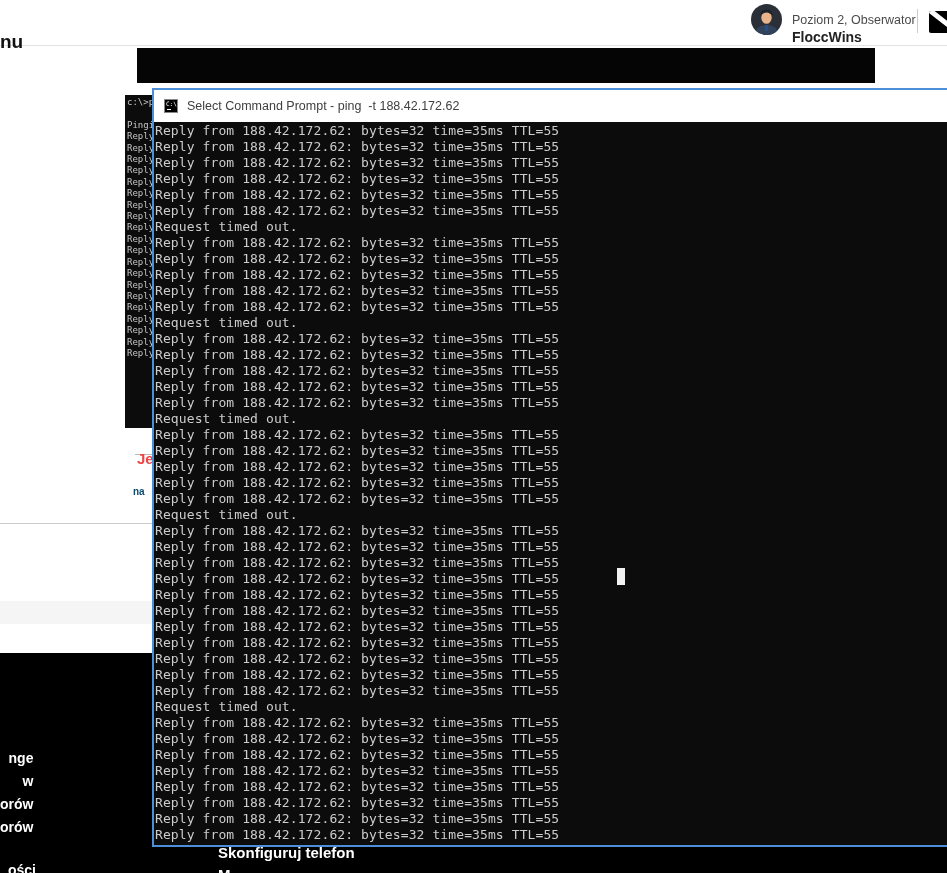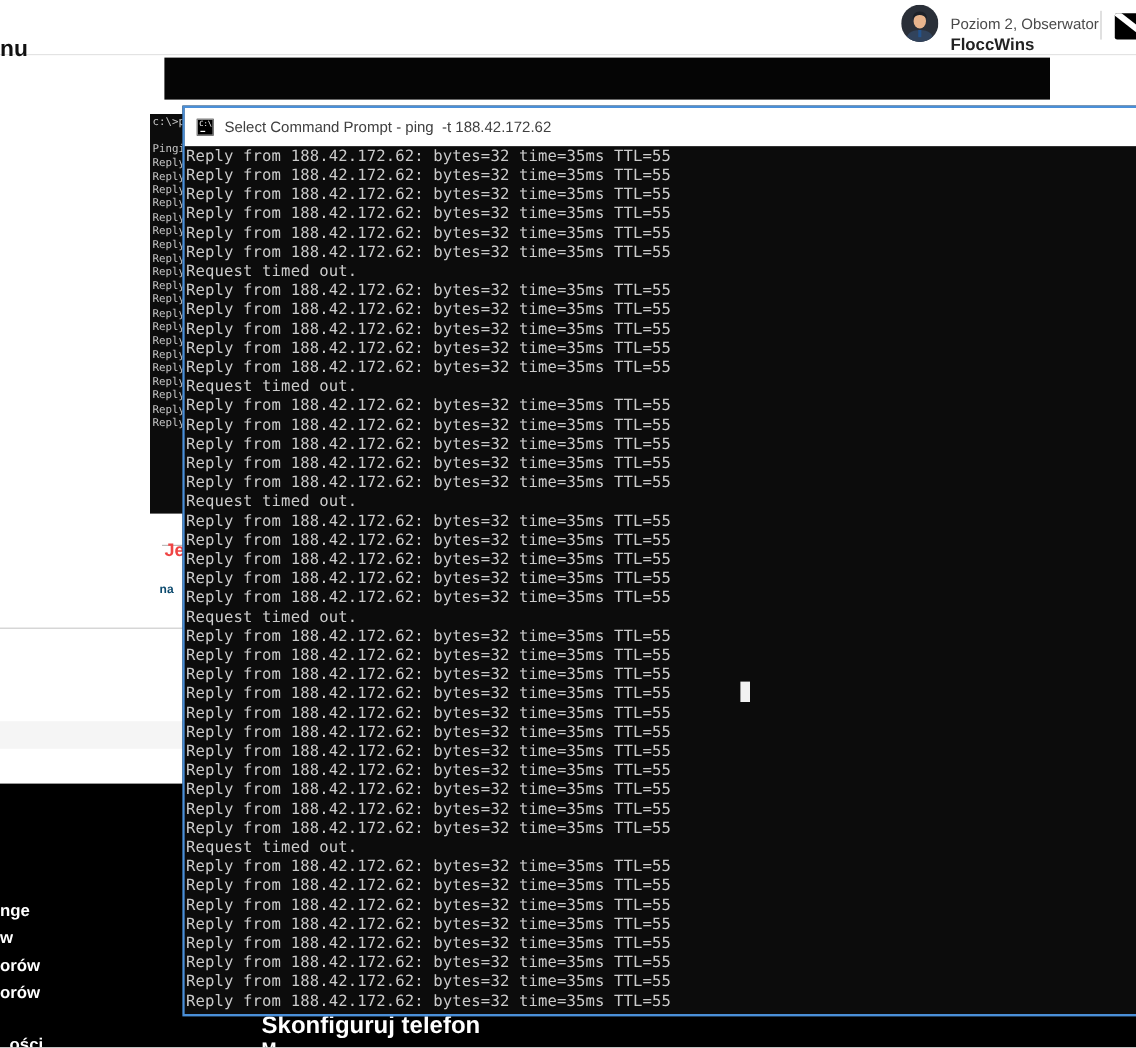--- a/index.html
+++ b/index.html
@@ -23,25 +23,25 @@
   
   .black-banner { position:absolute; left:137px; top:48px; width:738px; height:35px; background:#050505; }
   .hr-short { position:absolute; left:135px; top:454px; width:17px; height:1px; background:#bbb; }
   .frag-je { position:absolute; left:137px; top:450px; font-size:15px; font-weight:bold; color:#ef4444; }
   .frag-na { position:absolute; left:133px; top:486px; font-size:10px; font-weight:bold; color:#0c4a6e; }
   .hr-full { position:absolute; left:0; top:523px; width:947px; height:1px; background:#ccc; }
   .gray-band { position:absolute; left:0; top:601px; width:947px; height:23px; background:#f5f5f5; }
 
   
   .footer { position:absolute; left:0; top:653px; width:947px; height:220px; background:#000; }
-  .footer-links { position:absolute; left:0; top:98px; }
+  .footer-links { position:absolute; left:0; top:98px;text-align:right; }
   .flink { font-size:14px; font-weight:bold; color:#fff; line-height:14px; margin-bottom:9px;
            white-space:pre; }
   .footer-bottom-frag { position:absolute; left:8px; top:209px; font-size:14px; font-weight:bold; color:#fff; }
-  .conf-phone { position:absolute; left:218px; top:191px; font-size:20px; font-weight:bold; color:#fff; }
+  .conf-phone { position:absolute; left:218px; top:191px; font-size:15px; font-weight:bold; color:#fff; }
   .partial-link { position:absolute; left:218px; top:213px; font-size:15px; font-weight:bold; color:#fff; }
 
   
   .bg-term { position:absolute; left:125px; top:95px; width:420px; height:333px;
              background:#0c0c0c; overflow:hidden; padding:2px 0 0 2px; }
   .bgline { font-family:"DejaVu Sans Mono", monospace; font-size:9px; line-height:11.4px;
             color:#c5c5c5; white-space:pre; }
 
   
   .cmd-window { position:absolute; left:152px; top:88px; width:800px; height:759px;

